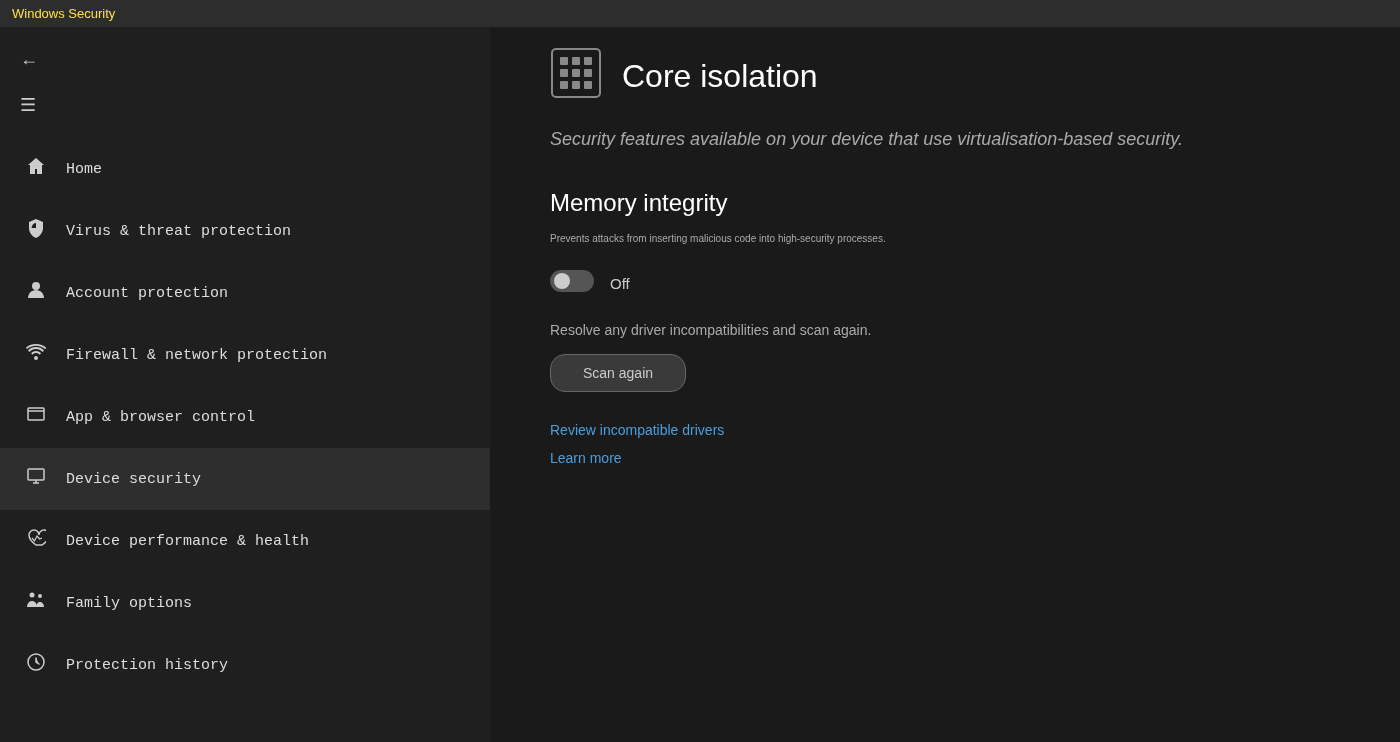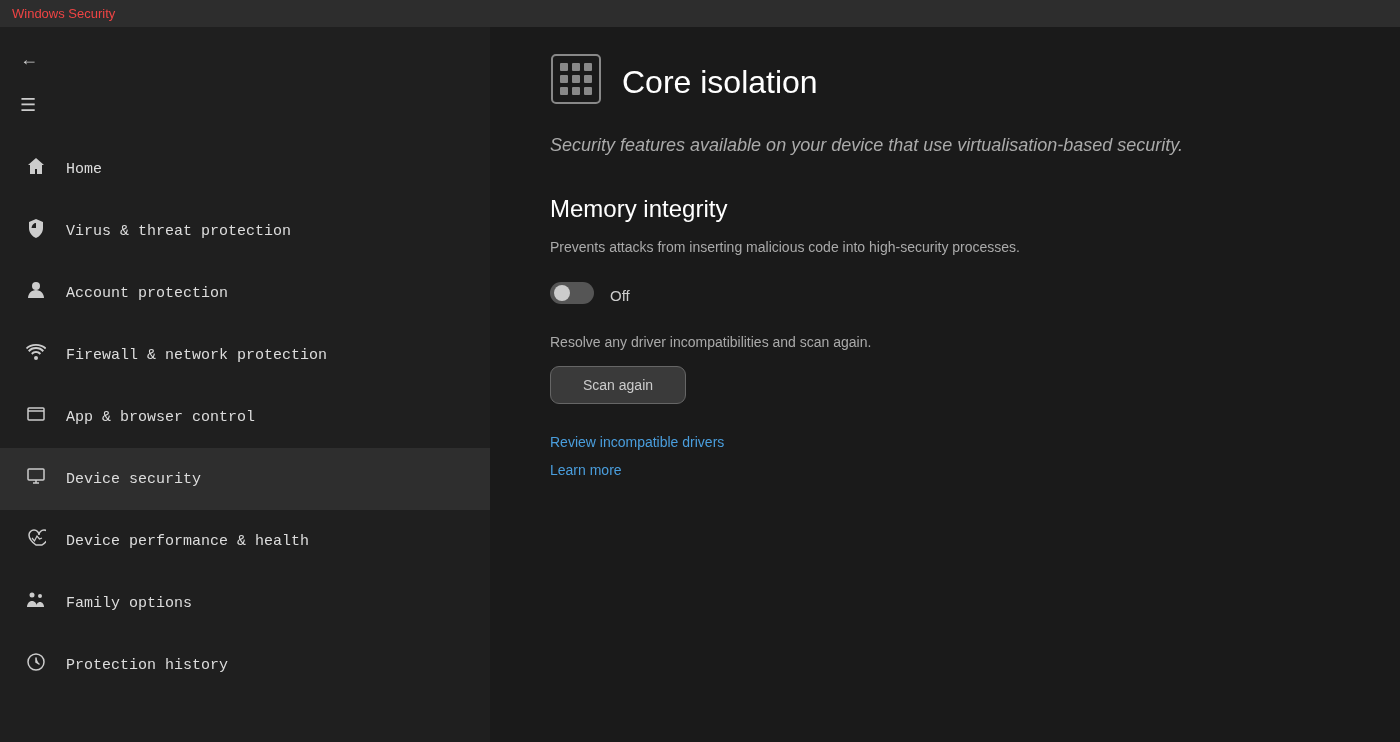--- a/index.html
+++ b/index.html
@@ -16,21 +16,21 @@
       color: #ffffff;
       overflow: hidden;
       display: flex;
       flex-direction: column;
     }
 
     .title-bar {
       background-color: #2d2d2d;
       padding: 6px 12px;
       font-size: 13px;
-      color: #ef4444;
+      color: #fde047;
       flex-shrink: 0;
     }
 
     .app-container {
       display: flex;
       flex: 1;
       overflow: hidden;
     }
 
     
@@ -91,21 +91,21 @@
 
     .sidebar-label {
       font-size: 15px;
       color: #dddddd;
     }
 
     
     .main-content {
       flex: 1;
       background-color: #1a1a1a;
-      padding: 26px 60px;
+      padding: 20px 60px;
       overflow-y: auto;
     }
 
     .page-header {
       display: flex;
       align-items: center;
       gap: 20px;
       margin-bottom: 20px;
     }
 
@@ -131,21 +131,21 @@
     }
 
     .section-title {
       font-size: 24px;
       font-weight: 400;
       color: #ffffff;
       margin-bottom: 14px;
     }
 
     .section-description {
-      font-size: 14px;
+      font-size: 10px;
       color: #aaaaaa;
       margin-bottom: 16px;
       line-height: 1.5;
       max-width: 700px;
     }
 
     .toggle-row {
       display: flex;
       align-items: flex-end;
       gap: 16px;
@@ -183,21 +183,21 @@
       font-size: 14px;
       color: #aaaaaa;
       margin-bottom: 16px;
     }
 
     .scan-button {
       display: inline-block;
       padding: 10px 32px;
       background-color: #3a3a3a;
       border: 1px solid #666666;
-      border-radius: 9px;
+      border-radius: 15px;
       color: #cccccc;
       font-size: 14px;
       cursor: pointer;
       margin-bottom: 30px;
       font-family: 'Segoe UI', Arial, sans-serif;
     }
 
     .link-text {
       display: block;
       color: #4a9edd;

